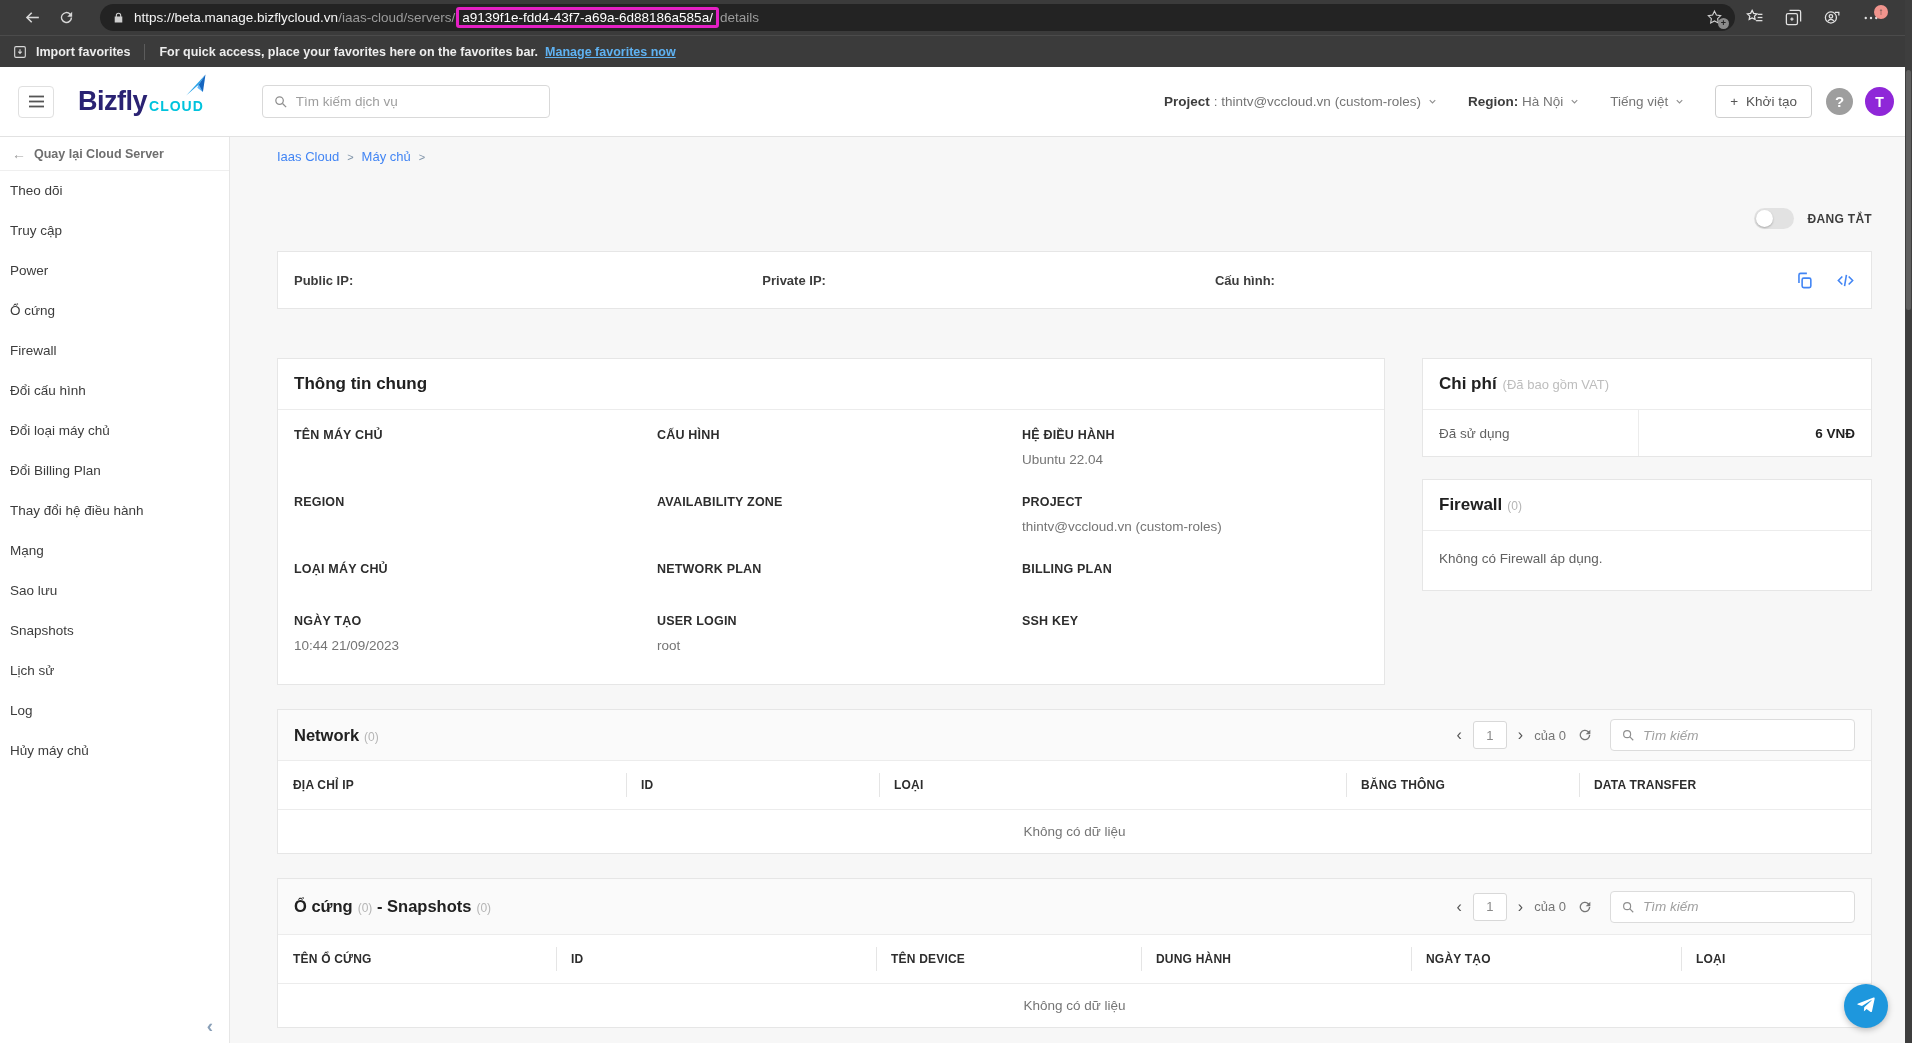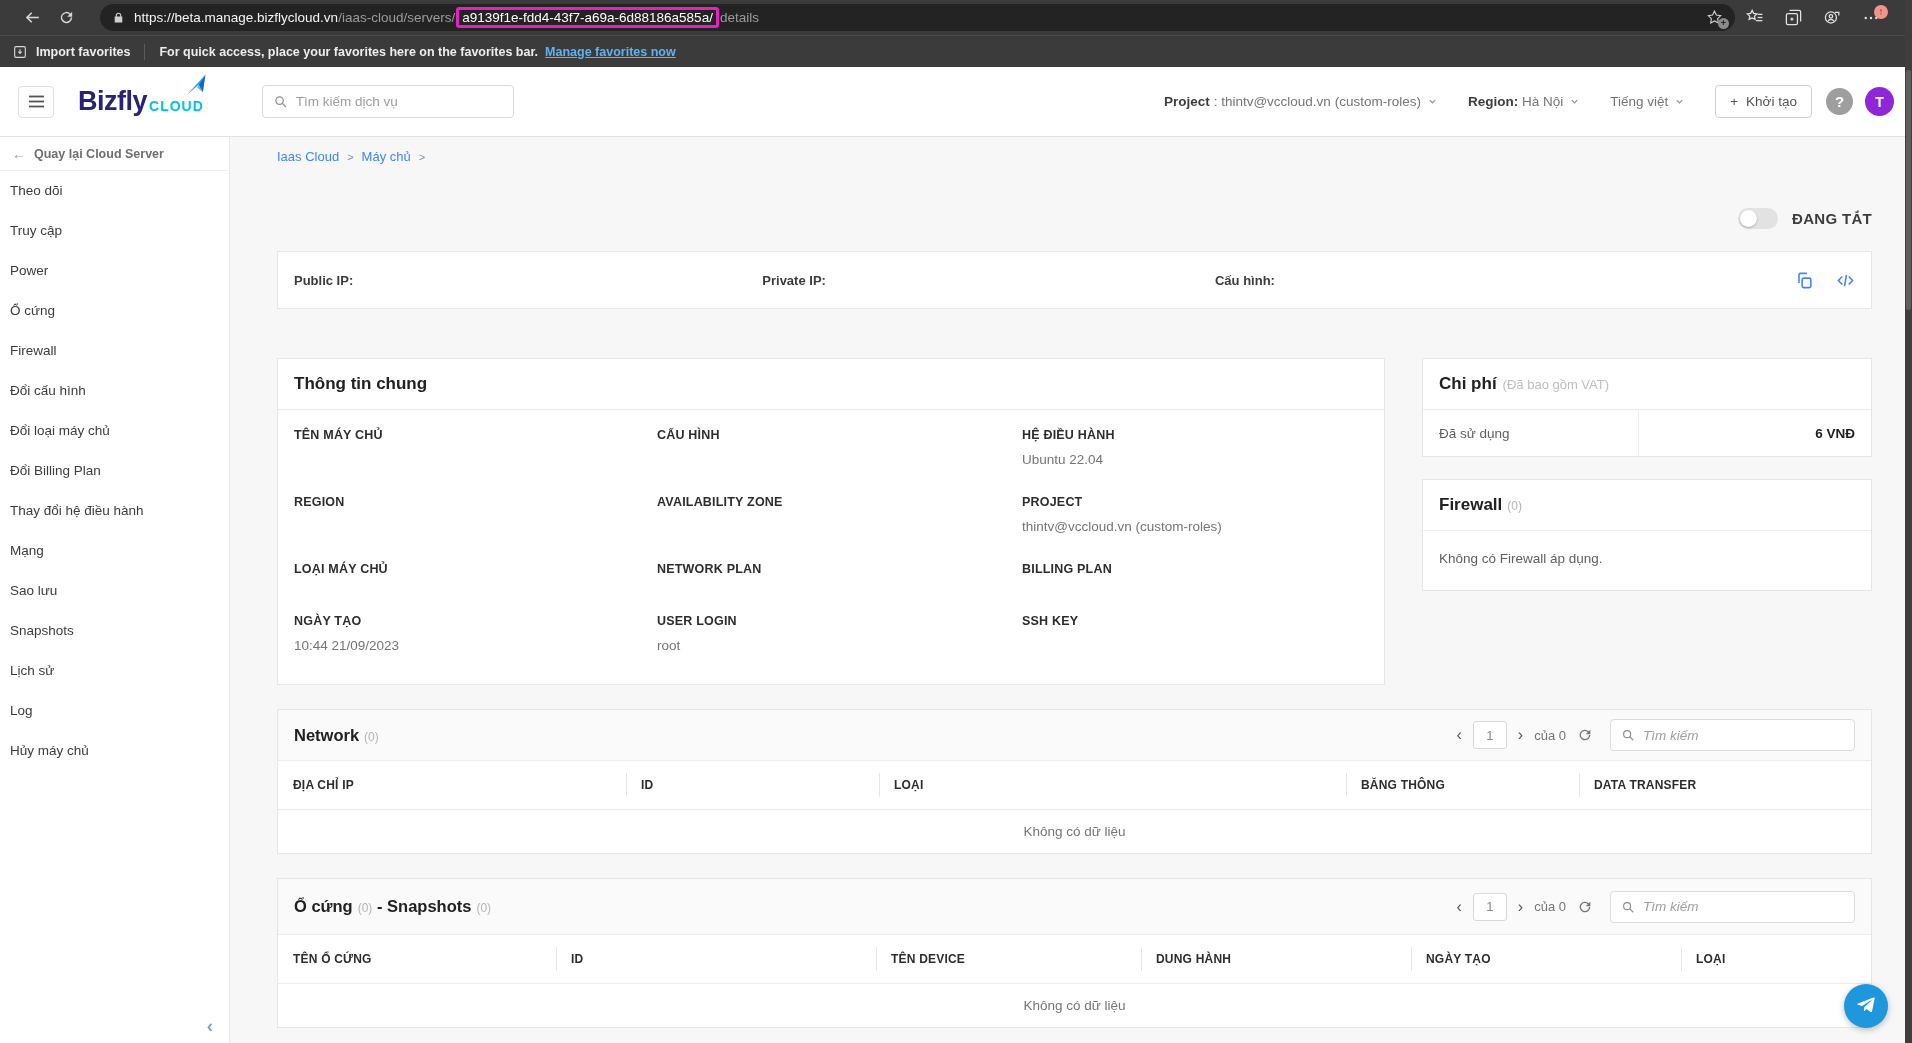--- a/index.html
+++ b/index.html
@@ -27,21 +27,21 @@
   .fav-divider { width:1px; height:16px; background:#5c5c5c; margin:0 14px; }
   .fav-link { color:#5fb2f2; text-decoration:underline; margin-left:7px; cursor:pointer; }
 
   
   .app-header { height:70px; background:#fff; border-bottom:1px solid #e2e2e2; display:flex; align-items:center; padding:0 18px; }
   .hamburger-btn { width:36px; height:32px; border:1px solid #e0e0e0; border-radius:4px; display:flex; align-items:center; justify-content:center; background:#fff; }
   .logo { display:flex; align-items:flex-end; margin-left:24px; position:relative; }
   .logo-primary { font-size:27px; font-weight:800; color:#2a2273; letter-spacing:-0.5px; }
   .logo-secondary { font-size:14px; font-weight:800; color:#00c3dd; letter-spacing:1px; margin-left:2px; margin-bottom:3px; }
   .logo-plane { position:absolute; right:-4px; top:-12px; transform:rotate(-8deg); }
-  .header-search { width:252px; height:33px; border:1px solid #d9d9d9; border-radius:4px; background:#fff; display:flex; align-items:center; padding:0 10px; margin-left:58px; }
+  .header-search { width:288px; height:33px; border:1px solid #d9d9d9; border-radius:4px; background:#fff; display:flex; align-items:center; padding:0 10px; margin-left:58px; }
   .header-search input { border:0; outline:0; font-size:13.5px; color:#444; width:100%; margin-left:8px; font-family:inherit; }
   .header-search input::placeholder { color:#9e9e9e; }
   .search-glyph { color:#8f8f8f; }
   .header-right { margin-left:auto; display:flex; align-items:center; font-size:13.5px; color:#757575; }
   .hdr-group { display:flex; align-items:center; margin-left:30px; cursor:pointer; }
   .hdr-bold { color:#3d3d3d; font-weight:700; }
   .chev { color:#8f8f8f; margin-left:6px; }
   .create-btn { border:1px solid #cfcfcf; border-radius:4px; background:#fff; color:#555; font-size:13.5px; padding:8px 14px; margin-left:30px; display:flex; align-items:center; gap:8px; cursor:pointer; font-family:inherit; }
   .help-circle { width:27px; height:27px; border-radius:50%; background:#9e9e9e; color:#fff; font-weight:800; font-size:15px; display:flex; align-items:center; justify-content:center; margin-left:14px; cursor:pointer; }
   .avatar-circle { width:29px; height:29px; border-radius:50%; background:#8f27d8; color:#fff; font-weight:700; font-size:14px; display:flex; align-items:center; justify-content:center; margin-left:12px; cursor:pointer; }
@@ -56,21 +56,21 @@
   .sidebar-collapse { position:absolute; right:16px; bottom:6px; color:#8aa0b8; font-size:19px; font-weight:700; cursor:pointer; }
 
   .content { flex:1; padding:0 40px 0 47px; overflow:hidden; }
   .breadcrumb { padding-top:12px; font-size:13px; color:#4285f4; display:flex; align-items:center; gap:8px; }
   .crumb { cursor:pointer; }
   .crumb-sep { color:#7f93a8; font-size:11px; }
 
   .toggle-row { margin-top:44px; display:flex; align-items:center; justify-content:flex-end; gap:14px; }
   .toggle { width:40px; height:21px; border-radius:11px; background:#e2e2e2; position:relative; cursor:pointer; }
   .toggle-knob { position:absolute; left:2px; top:2px; width:17px; height:17px; border-radius:50%; background:#fff; box-shadow:0 1px 2px rgba(0,0,0,.25); }
-  .toggle-label { font-size:15px; font-weight:700; color:#3d3d3d; letter-spacing:.3px; }
+  .toggle-label { font-size:12px; font-weight:700; color:#3d3d3d; letter-spacing:.3px; }
 
   .card { background:#fff; border:1px solid #e6e6e6; }
   .ip-card { margin-top:22px; height:58px; display:flex; align-items:center; padding:0 16px; }
   .ip-label { font-size:13px; font-weight:700; color:#3c3c3c; }
   .ip-cell-1 { width:30%; } .ip-cell-2 { width:29%; } .ip-cell-3 { flex:1; }
   .ip-icons { display:flex; align-items:center; gap:22px; color:#4285f4; }
   .ip-icons > span { cursor:pointer; }
 
   .cards-row { margin-top:49px; display:flex; gap:37px; align-items:flex-start; }
   .card-general { flex:1; min-height:327px; }

